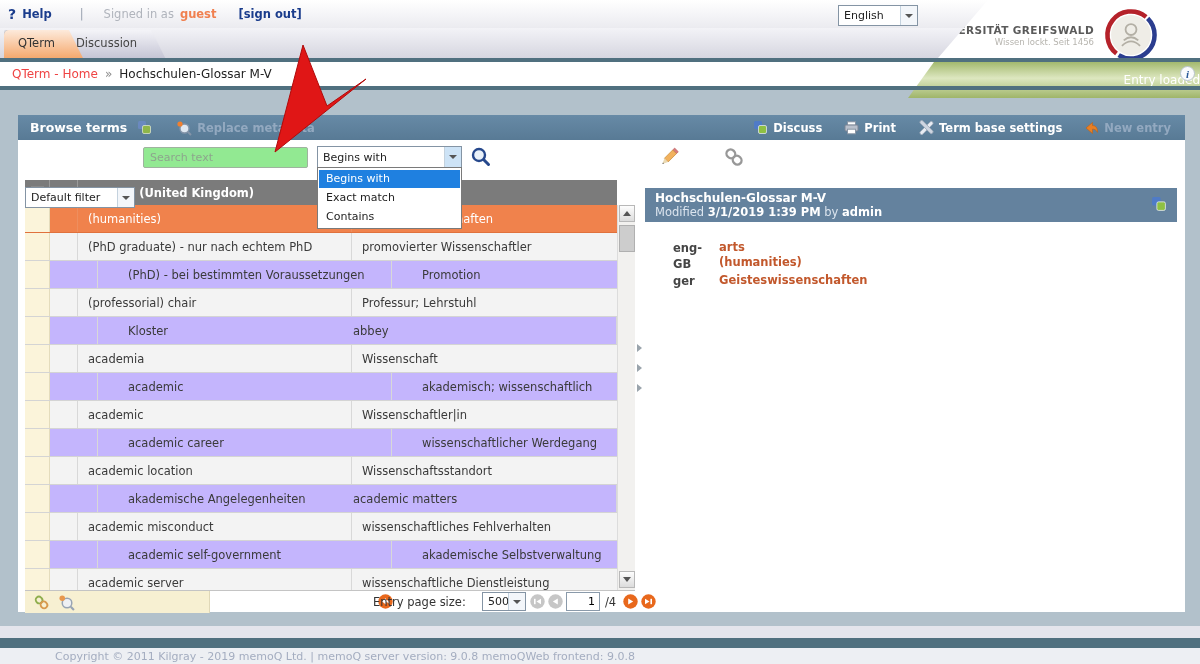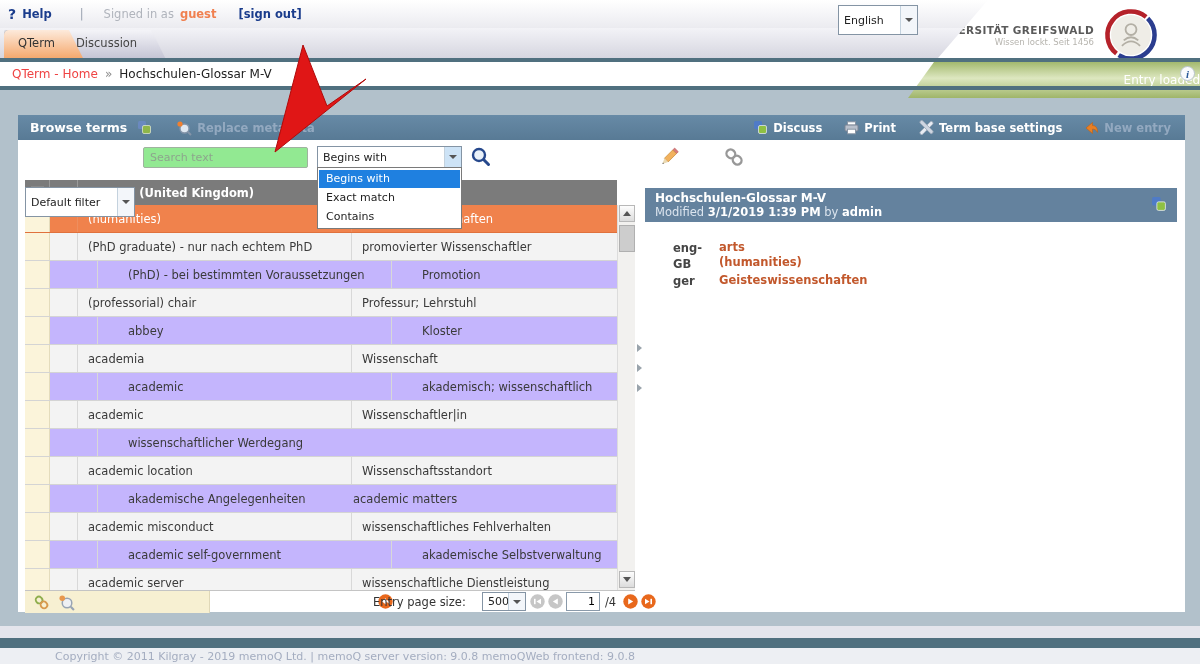--- a/index.html
+++ b/index.html
@@ -54,21 +54,21 @@
 
   
   .browse-bar{left:18px;top:115px;width:1167px;height:25px;
               background:linear-gradient(#678aa6,#587a95);display:flex;align-items:center;z-index:2;}
   .browse-title{color:#fff;font-weight:bold;font-size:12.5px;margin-left:12px;}
   .bb-item{display:flex;align-items:center;gap:5px;font-weight:bold;font-size:11.5px;color:#fff;}
   .bb-dim{color:#93a9c0;}
   .main-white{left:18px;top:140px;width:1167px;height:472px;background:#fff;z-index:1;}
 
   
-  .selbox{position:absolute;height:30px;background:#fff;border:1px solid #8494a4;display:flex;
+  .selbox{position:absolute;height:21px;background:#fff;border:1px solid #8494a4;display:flex;
           align-items:center;font-size:11px;color:#222;box-sizing:border-box;z-index:6;}
   .selbox .sv{flex:1;padding-left:5px;white-space:nowrap;overflow:hidden;}
   .sarrow{width:16px;height:100%;display:flex;align-items:center;justify-content:center;border-left:1px solid #c4d2de;background:#f3f6fa;}
   .sarrow.blue{background:#cde3f6;}
   .caret{width:0;height:0;border-left:4px solid transparent;border-right:4px solid transparent;border-top:4px solid #555;}
   .search-input{position:absolute;left:143px;top:147px;width:165px;height:21px;background:#92e992;
                 border:1px solid #9fb39f;border-radius:2px;font-family:inherit;font-size:11px;
                 padding:0 6px;box-sizing:border-box;color:#2f5f2f;z-index:6;}
   .search-input::placeholder{color:#8da58d;}
   .dropdown{left:317px;top:167px;width:145px;background:#fff;border:1px solid #7a7a7a;z-index:20;padding:1px;}
@@ -313,22 +313,22 @@
     </div>
       <div class="trow">
       <div class="td c1"></div>
       <div class="td c2"></div>
       <div class="td c3">(professorial) chair</div>
       <div class="td c4">Professur; Lehrstuhl</div>
     </div>
       <div class="trow odd">
       <div class="td c1"></div>
       <div class="td c2"></div>
+      <div class="td c4">Kloster</div>
       <div class="td c3">abbey</div>
-      <div class="td c4">Kloster</div>
     </div>
       <div class="trow">
       <div class="td c1"></div>
       <div class="td c2"></div>
       <div class="td c3">academia</div>
       <div class="td c4">Wissenschaft</div>
     </div>
       <div class="trow odd">
       <div class="td c1"></div>
       <div class="td c2"></div>
@@ -337,20 +337,21 @@
     </div>
       <div class="trow">
       <div class="td c1"></div>
       <div class="td c2"></div>
       <div class="td c3">academic</div>
       <div class="td c4">Wissenschaftler|in</div>
     </div>
       <div class="trow odd">
       <div class="td c1"></div>
       <div class="td c2"></div>
+      <div class="td c3">academic career</div>
       <div class="td c4">wissenschaftlicher Werdegang</div>
     </div>
       <div class="trow">
       <div class="td c1"></div>
       <div class="td c2"></div>
       <div class="td c3">academic location</div>
       <div class="td c4">Wissenschaftsstandort</div>
     </div>
       <div class="trow odd">
       <div class="td c1"></div>

